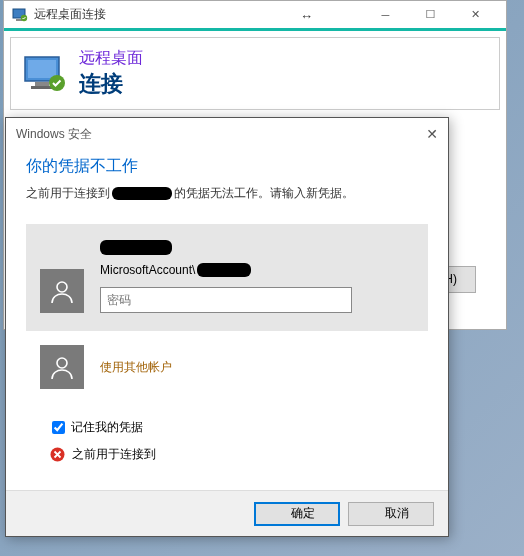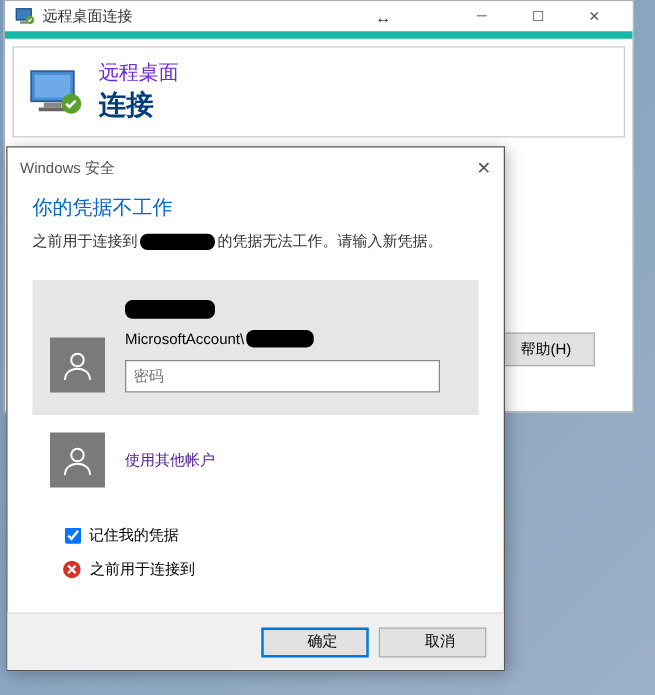--- a/index.html
+++ b/index.html
@@ -1,55 +1,55 @@
 <!DOCTYPE html>
 <html><head>
 <meta charset="utf-8">
 <style>
 * { box-sizing: border-box; margin: 0; padding: 0; font-family: "Microsoft YaHei", "Segoe UI", sans-serif; }
 body { width: 524px; height: 556px; background: linear-gradient(135deg, #7a9bb8 0%, #8aa5c0 50%, #9bb0c8 100%); position: relative; overflow: hidden; }
 
 
 .rdp-window { position: absolute; left: 3px; top: 0; width: 504px; height: 330px; background: #fff; border: 1px solid #aaa; }
-.rdp-titlebar { height: 30px; background: #fff; display: flex; align-items: center; padding: 0 8px; border-bottom: 6px solid #14b8a6; }
+.rdp-titlebar { height: 30px; background: #fff; display: flex; align-items: center; padding: 0 8px; border-bottom: 3px solid #14b8a6; }
 .rdp-titlebar .icon { width: 16px; height: 16px; margin-right: 6px; }
 .rdp-titlebar .title { font-size: 12px; color: #333; flex: 1; }
 .rdp-titlebar .resize-icon { font-size: 13px; color: #333; margin-right: 50px; }
 .rdp-titlebar .win-controls { display: flex; gap: 0; }
 .rdp-titlebar .win-btn { width: 45px; height: 28px; display: flex; align-items: center; justify-content: center; font-size: 11px; color: #555; }
 .rdp-header { background: #fff; border: 1px solid #ccc; margin: 6px; padding: 10px 12px; display: flex; align-items: center; gap: 12px; }
 .rdp-header .monitor-icon { width: 44px; height: 38px; }
 .rdp-header .text-block { display: flex; flex-direction: column; }
 .rdp-header .line1 { color: #6d28d9; font-size: 16px; }
 .rdp-header .line2 { color: #003d7a; font-size: 22px; font-weight: 700; }
 .rdp-help-btn { position: absolute; right: 30px; bottom: 36px; background: #e1e1e1; border: 1px solid #adadad; padding: 4px 18px; font-size: 12px; }
 
 
-.sec-dialog { position: absolute; left: 5px; top: 117px; width: 399px; height: 420px; background: #fff; border: 1px solid #555; box-shadow: 2px 2px 12px rgba(0,0,0,.3); }
+.sec-dialog { position: absolute; left: 5px; top: 117px; width: 444px; height: 420px; background: #fff; border: 1px solid #555; box-shadow: 2px 2px 12px rgba(0,0,0,.3); }
 .sec-titlebar { height: 32px; display: flex; align-items: center; padding: 0 10px; }
 .sec-titlebar .title { font-size: 12px; color: #555; flex: 1; }
 .sec-titlebar .close { width: 30px; text-align: right; font-size: 14px; color: #555; cursor: pointer; }
 .sec-body { padding: 6px 20px 0 20px; }
 .sec-heading { color: #0066cc; font-size: 16px; margin-bottom: 8px; }
 .sec-msg { font-size: 12px; color: #333; display: flex; align-items: center; flex-wrap: wrap; gap: 2px; }
 .redact { display: inline-block; height: 13px; background: #000; border-radius: 6px; }
 .redact.w60 { width: 60px; }
 .redact.w72 { width: 72px; height: 15px; }
 .redact.w50 { width: 54px; height: 14px; }
 
 .account-box { background: #e6e6e6; margin: 22px 0 0 0; padding: 14px 14px 18px 14px; display: flex; gap: 16px; align-items: flex-end; position: relative; }
 .avatar { width: 44px; height: 44px; background: #7a7a7a; display: flex; align-items: center; justify-content: center; margin-top: 14px; }
 .acct-info { flex: 1; padding-top: 2px; }
 .acct-redact-top { margin-bottom: 4px; }
 .acct-name { font-size: 12px; color: #000; display: flex; align-items: center; gap: 2px; margin-bottom: 10px; }
 .pwd-input { width: 252px; height: 26px; border: 1px solid #888; padding: 0 6px; font-size: 12px; background: #fff; }
 
 .other-account { display: flex; gap: 16px; align-items: center; margin: 14px 0 0 14px; }
 .other-account .avatar { margin-top: 0; }
-.other-account .label { font-size: 12px; color: #4c1d95; }
+.other-account .label { font-size: 12px; color: #a16207; }
 
 .remember-row { margin: 30px 0 0 26px; display: flex; align-items: center; gap: 6px; font-size: 12px; }
 .remember-row input { width: 13px; height: 13px; }
 
 .error-row { margin: 10px 0 0 24px; display: flex; align-items: center; gap: 7px; font-size: 12px; }
 .error-icon { width: 15px; height: 15px; }
 
 .dlg-buttons { position: absolute; bottom: 0; left: 0; right: 0; background: #f0f0f0; border-top: 1px solid #ddd; height: 46px; display: flex; justify-content: flex-end; align-items: center; gap: 8px; padding: 0 14px; }
 .dlg-btn { width: 86px; height: 24px; font-size: 12px; background: #e1e1e1; border: 1px solid #adadad; cursor: pointer; padding-left: 12px; }
 .dlg-btn.primary { border: 2px solid #0078d7; }

